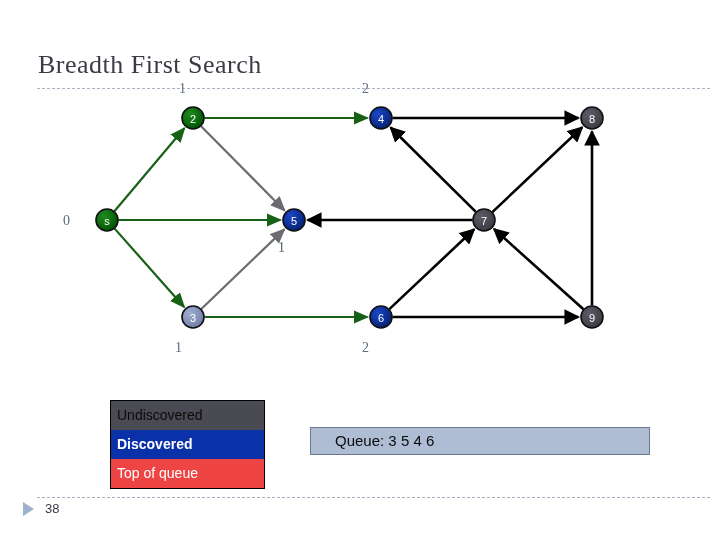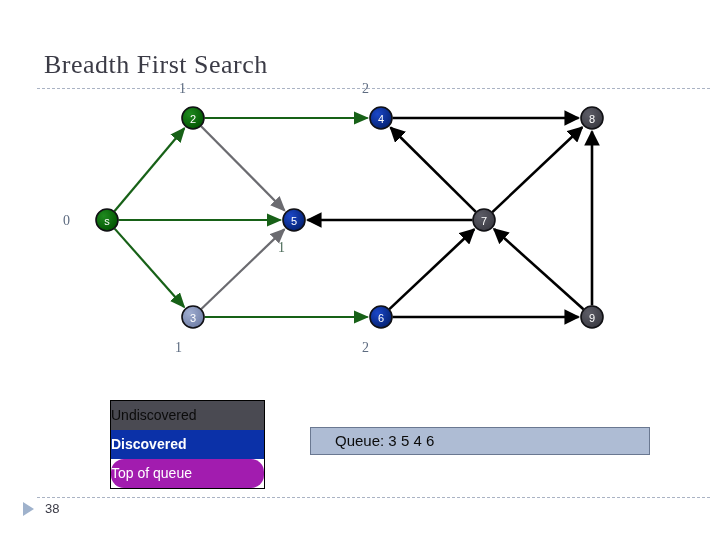--- a/index.html
+++ b/index.html
@@ -21,21 +21,20 @@
   
   .slide-title {
     position: absolute;
     left: 38px;
     top: 50px;
     font-family: "Liberation Serif", serif;
     font-size: 26px;
     color: #3b3b46;
     letter-spacing: 0.5px;
     white-space: nowrap;
-    margin-left: 6px;
   }
   
   .dash-rule {
     position: absolute;
     height: 0;
     border-top: 1px dashed #aab3c4;
   }
   .dash-top { left: 37px; top: 88px; width: 673px; }
   .dash-bottom { left: 37px; top: 497px; width: 673px; }
 
@@ -66,29 +65,30 @@
     position: absolute;
     left: 110px;
     top: 400px;
     width: 155px;
     border: 1px solid #000000;
     box-sizing: border-box;
   }
   .legend-row {
     height: 29px;
     line-height: 29px;
+    padding-left: 6px;
     font-size: 14px;
     color: #ffffff;
     box-sizing: border-box;
     white-space: nowrap;
     overflow: hidden;
   }
   .legend-row.r0 { background: #4a4a52; color: #0b0b0b; }
   .legend-row.r1 { background: #0b31a8; font-weight: bold; }
-  .legend-row.r2 { background: #a21caf; border-radius: 13px; }
+  .legend-row.r2 { background: #ef4444; }
   .legend-row.r3 { background: #006600; }
 
   
   #queue-box {
     position: absolute;
     left: 310px;
     top: 427px;
     width: 340px;
     height: 28px;
     background: #aebcd4;

